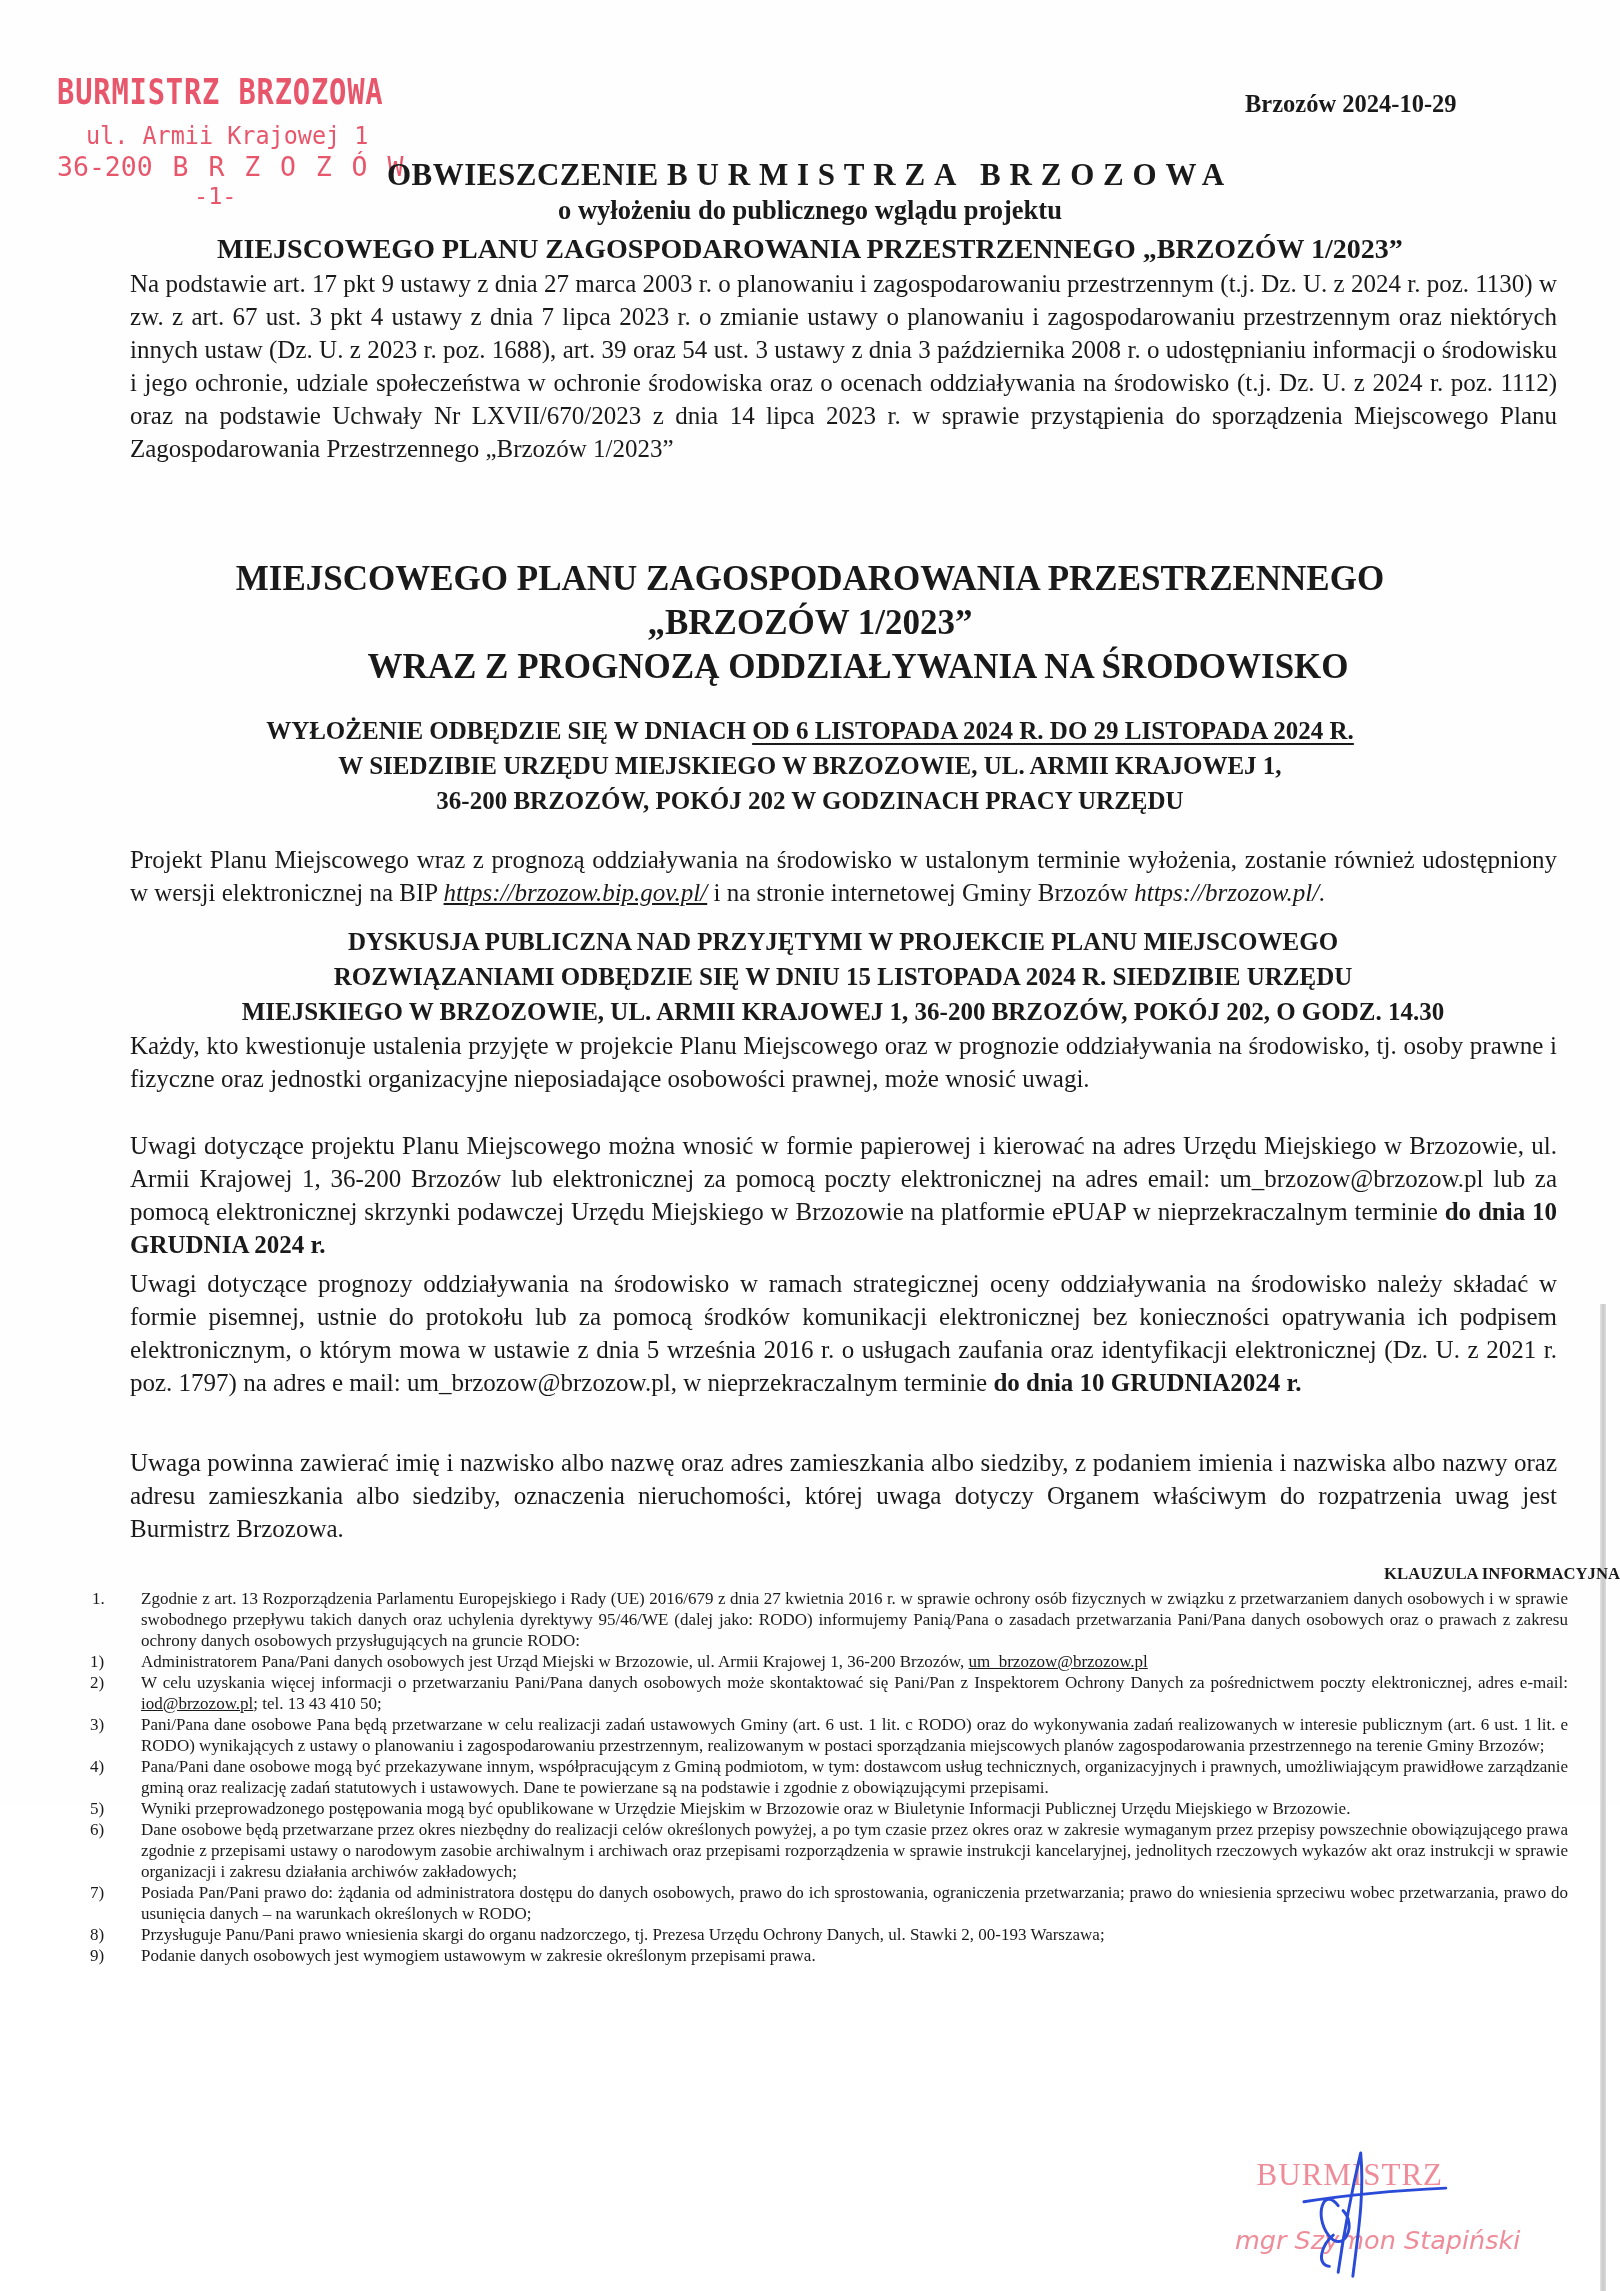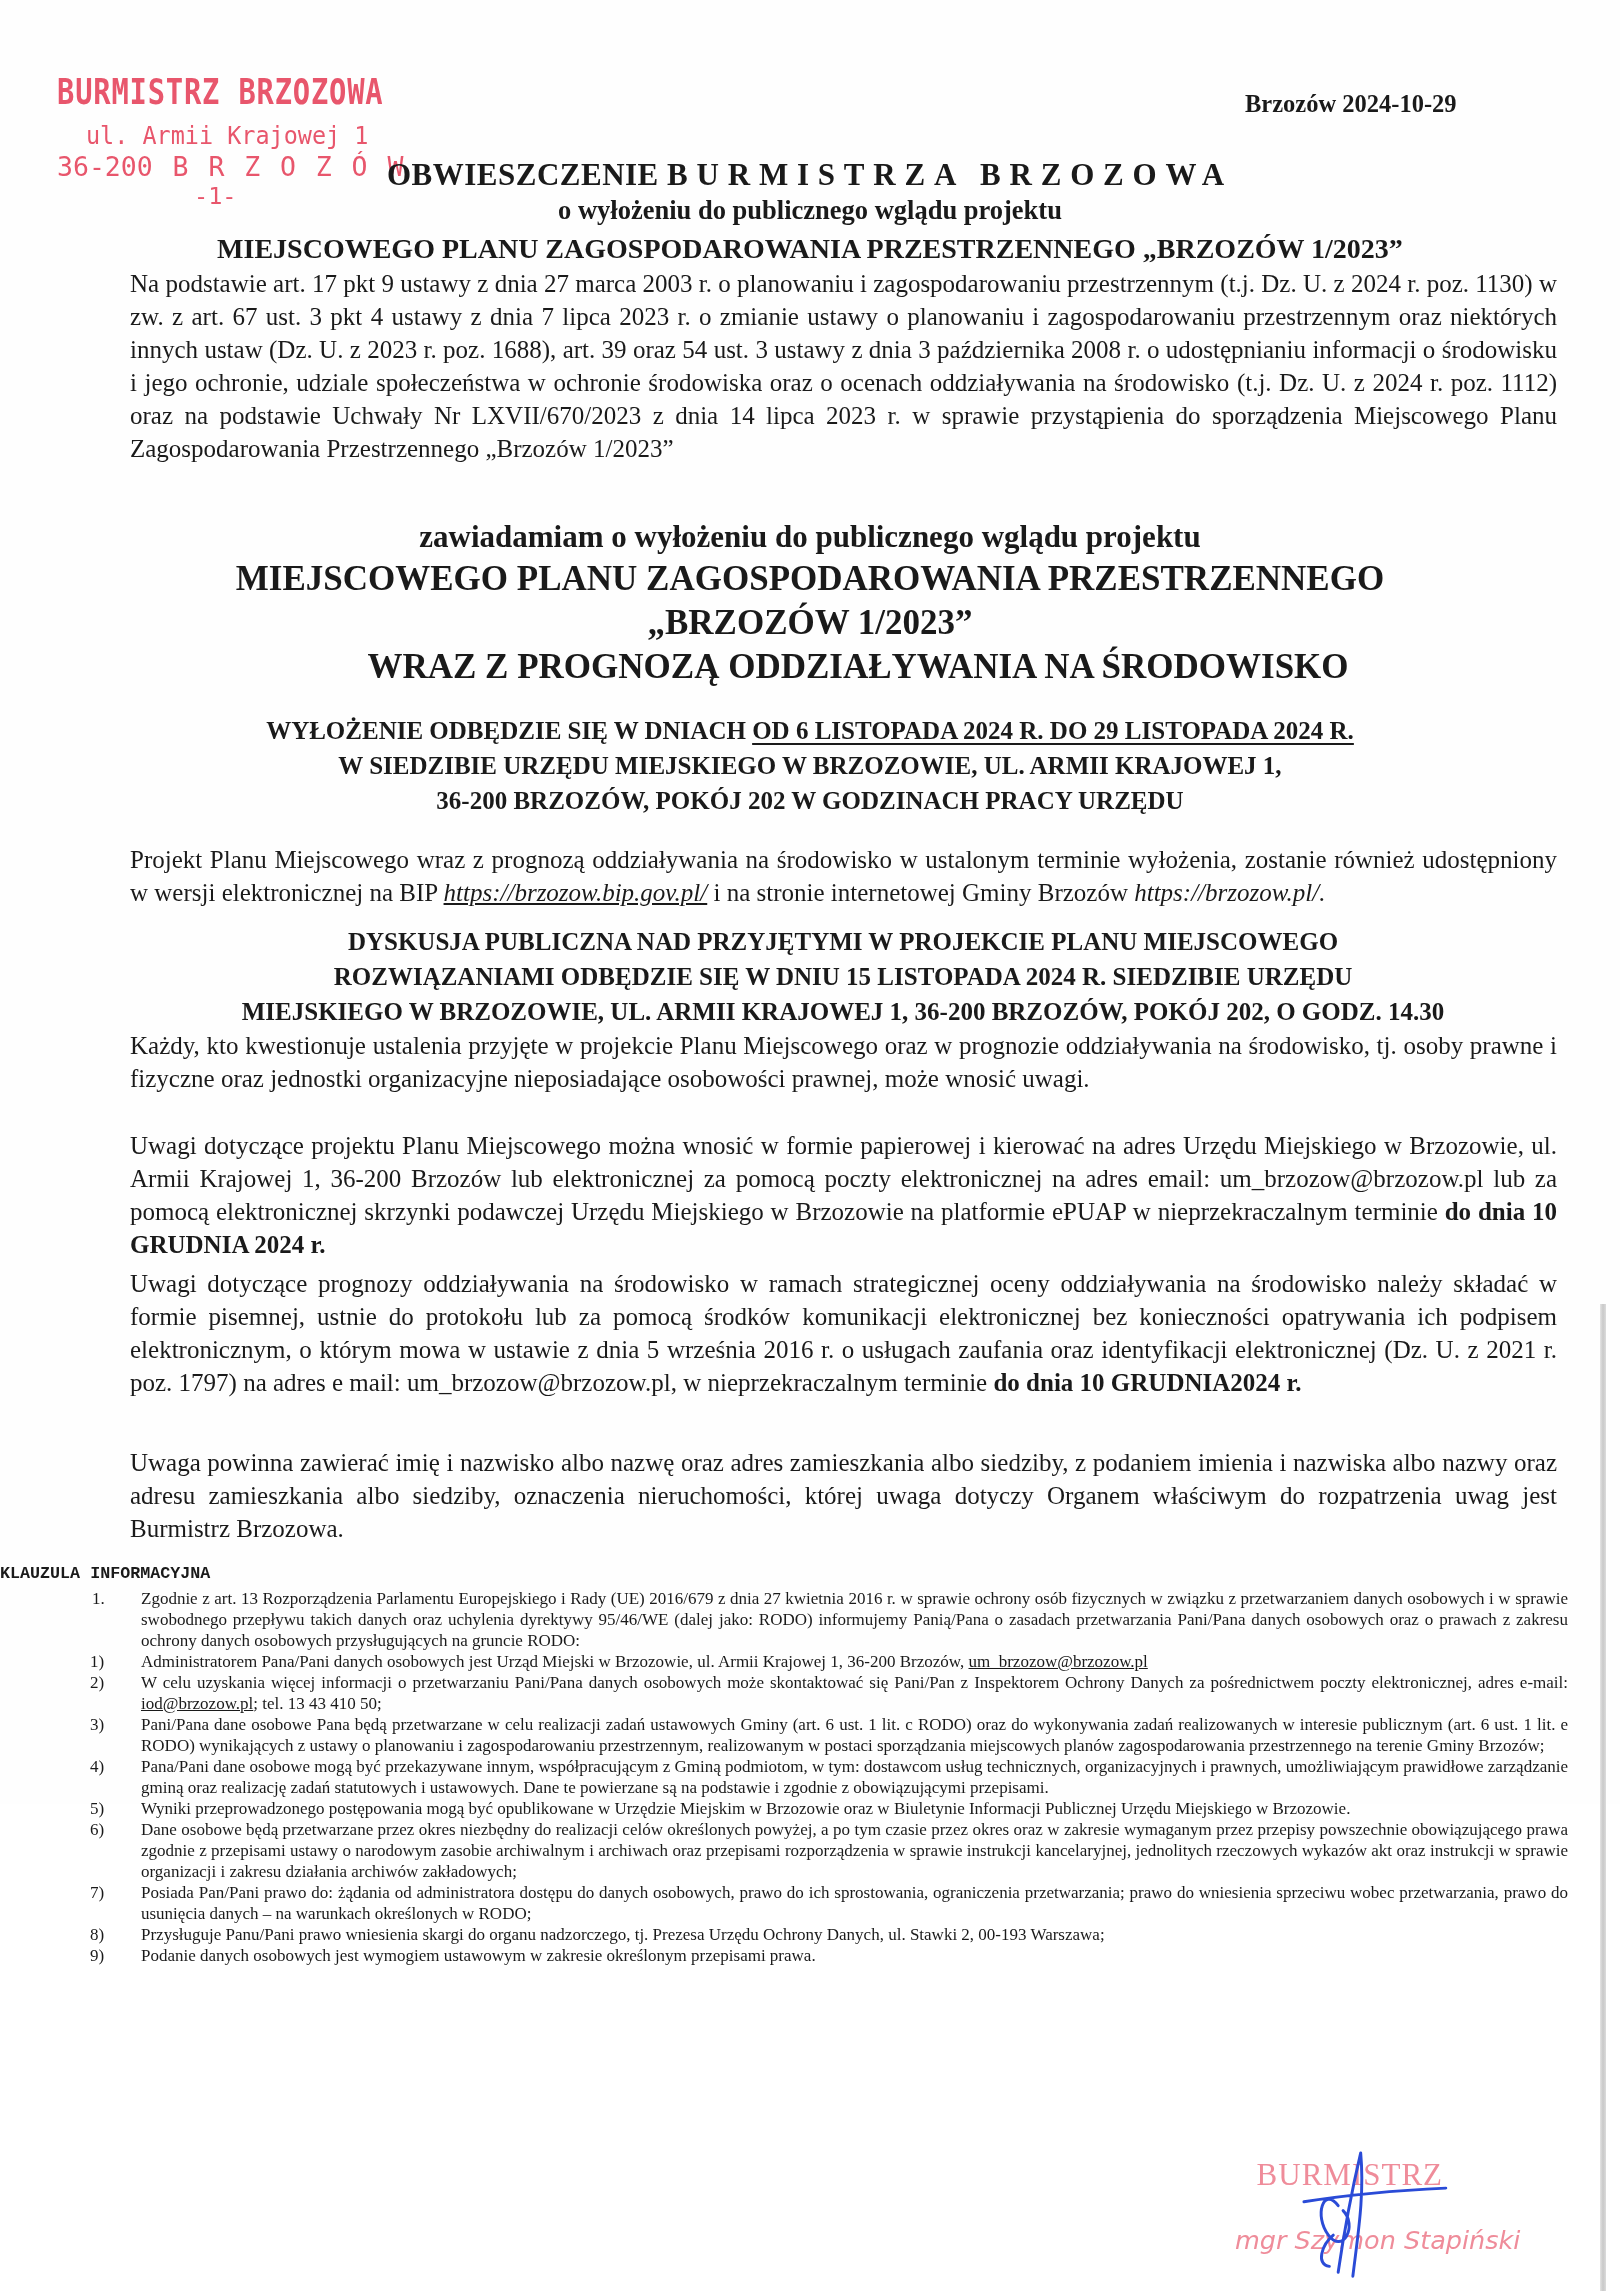--- a/index.html
+++ b/index.html
@@ -41,21 +41,21 @@
   .it { font-style: italic; }
 
   .c2 { top: 924px; padding-left: 33px; }
 
   .p3 { top: 1029px; }
   .p4 { top: 1129px; }
   .p5 { top: 1267px; }
   .p6 { top: 1446px; }
   b.strong { font-weight: bold; }
 
-  .klauz-head { position: absolute; left: 0; width: 1620px; top: 1564px; text-align: left; font-size: 16.7px; font-weight: bold; font-family: Liberation Mono, monospace; }
+  .klauz-head { position: absolute; left: 0; width: 1620px; top: 1564px; text-align: right; font-size: 16.7px; font-weight: bold; }
   .klauz { position: absolute; left: 88px; top: 1588px; width: 1480px; font-size: 17px; line-height: 21px; }
   .kitem { position: relative; padding-left: 53px; text-align: justify; text-align-last: left; }
   .kitem .num { position: absolute; left: 2px; top: 0; }
   .kitem.first .num { left: 3.9px; }
   .mail { text-decoration: underline; }
 
   
   .sig { position: absolute; left: 1235px; top: 2147px; width: 314px; height: 137px; }
   .sig .burm { position: absolute; left: 21.6px; top: 9.8px; font-size: 31px; color: #ef8c9a; font-family: "Liberation Serif", serif; letter-spacing: 1px; }
   .sig .name { position: absolute; left: 0; top: 78px; font-size: 25.5px; color: #ef8c9a; font-style: italic; font-family: "DejaVu Sans", sans-serif; white-space: nowrap; }
@@ -78,21 +78,20 @@
   <div class="date">Brzozów  2024-10-29</div>
 
   <div class="title">
     <span>OBWIESZCZENIE </span><span class="sp">BURMISTRZA BRZOZOWA</span>
   </div>
   <div class="subtitle">o wyłożeniu do publicznego wglądu projektu</div>
   <div class="plan-title">MIEJSCOWEGO PLANU ZAGOSPODAROWANIA PRZESTRZENNEGO „BRZOZÓW 1/2023”</div>
 
   <div class="para p1">Na podstawie art. 17 pkt 9 ustawy z dnia 27 marca 2003 r. o planowaniu i zagospodarowaniu przestrzennym (t.j. Dz. U. z 2024 r. poz. 1130) w zw. z art. 67 ust. 3 pkt 4 ustawy z dnia 7 lipca 2023 r. o zmianie ustawy o planowaniu i zagospodarowaniu przestrzennym oraz niektórych innych ustaw (Dz. U. z 2023 r. poz. 1688), art. 39 oraz 54 ust. 3 ustawy z dnia 3 października 2008 r. o udostępnianiu informacji o środowisku i jego ochronie, udziale społeczeństwa w ochronie środowiska oraz o ocenach oddziaływania na środowisko (t.j. Dz. U. z 2024 r. poz. 1112) oraz na podstawie Uchwały Nr LXVII/670/2023 z dnia 14 lipca 2023 r. w sprawie przystąpienia do sporządzenia Miejscowego Planu Zagospodarowania Przestrzennego „Brzozów 1/2023”</div>
 
-  <div class="notify n1">zawiadamiam o wyłożeniu do publicznego wglądu projektu</div>
   <div class="notify n2">MIEJSCOWEGO PLANU ZAGOSPODAROWANIA PRZESTRZENNEGO</div>
   <div class="notify n3">„BRZOZÓW 1/2023”</div>
   <div class="notify n4">WRAZ Z PROGNOZĄ ODDZIAŁYWANIA NA ŚRODOWISKO</div>
 
   <div class="caps c1">
     <div><span>WYŁOŻENIE ODBĘDZIE SIĘ W DNIACH </span><span class="u">OD 6 LISTOPADA 2024 R. DO 29 LISTOPADA 2024 R.</span></div>
     <div>W SIEDZIBIE URZĘDU MIEJSKIEGO W BRZOZOWIE, UL. ARMII KRAJOWEJ 1,</div>
     <div>36-200 BRZOZÓW, POKÓJ 202 W GODZINACH PRACY URZĘDU</div>
   </div>
 

